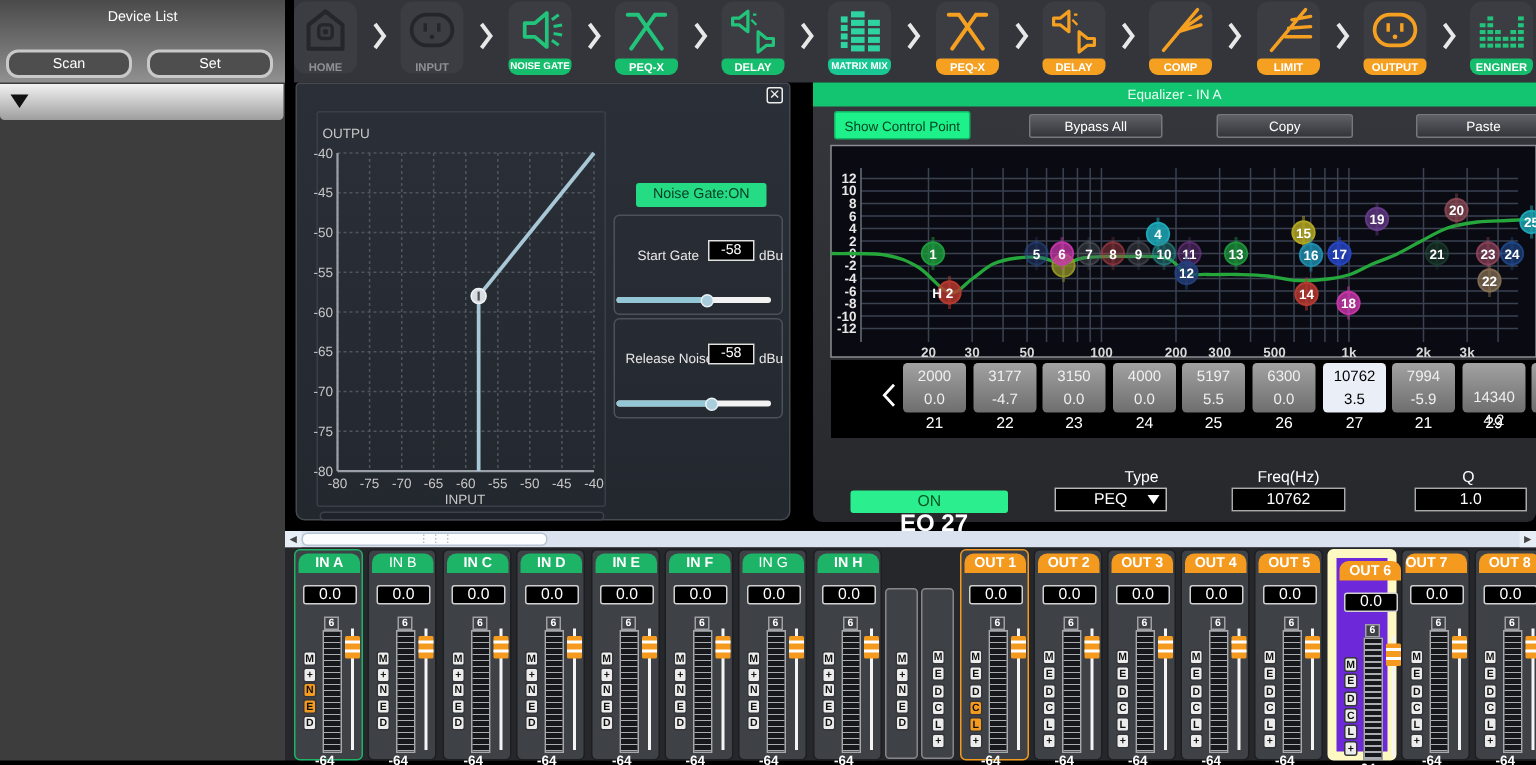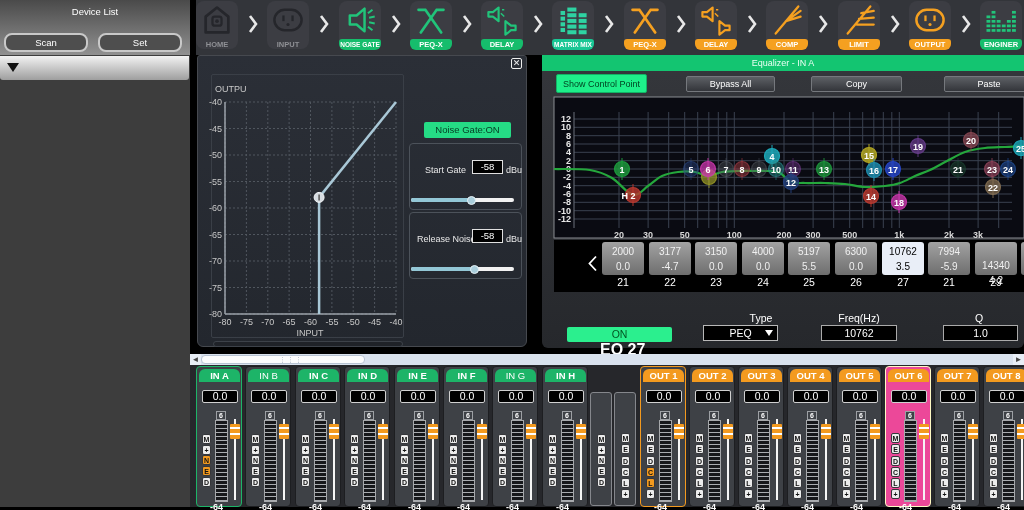--- a/index.html
+++ b/index.html
@@ -649,40 +649,40 @@
       <div class="abs" style="left:5px;top:89px;width:9px;height:10px;background:#ececec;border:1px solid #35363a;border-radius:2px;color:#111;font-size:7px;font-weight:bold;text-align:center;line-height:9px;">D</div>
       <div class="abs" style="left:5px;top:100px;width:9px;height:10px;background:#ececec;border:1px solid #35363a;border-radius:2px;color:#111;font-size:7px;font-weight:bold;text-align:center;line-height:9px;">C</div>
       <div class="abs" style="left:5px;top:111px;width:9px;height:10px;background:#ececec;border:1px solid #35363a;border-radius:2px;color:#111;font-size:7px;font-weight:bold;text-align:center;line-height:9px;">L</div>
       <div class="abs" style="left:5px;top:122px;width:9px;height:10px;background:#ececec;border:1px solid #35363a;border-radius:2px;color:#111;font-size:7px;font-weight:bold;text-align:center;line-height:9px;">+</div>
       <div class="abs" style="left:37px;top:52px;width:2px;height:81px;background:#f5f5f5;"></div>
       <div class="abs" style="left:33px;top:57px;width:10px;height:15px;background:#f39a1f;border-radius:1px;">
         <div style="position:absolute;left:0;top:3px;width:10px;height:2px;background:#fff;"></div>
         <div style="position:absolute;left:0;top:9px;width:10px;height:2px;background:#fff;"></div>
       </div>
     </div>
-<div class="abs" style="left:695px;top:1px;width:46px;height:141px;background:#ec4899;border:1px solid #fef9c3;border-radius:4px;">
+<div class="abs" style="left:695px;top:1px;width:46px;height:141px;background:#6d28d9;border:6px solid #fef9c3;border-radius:4px;">
       <div class="abs" style="left:2px;top:2px;width:41px;height:13px;background:#f39a1f;border-radius:6px 6px 0 0;color:#fff;font-size:9.5px;font-weight:bold;text-align:center;line-height:13px;">OUT 6</div>
       <div class="abs" style="left:5px;top:23px;width:36px;height:13px;background:#000;border:1px solid #d0d0d0;border-radius:2px;color:#fff;font-size:10.5px;text-align:center;line-height:11px;">0.0</div>
       <div class="abs" style="left:19px;top:44px;width:10px;height:9px;background:#3e4146;border:1px solid #9da0a4;color:#fff;font-size:7px;font-weight:bold;text-align:center;line-height:8px;">6</div>
       <div class="abs" style="left:18px;top:53px;width:13px;height:82px;background:#17181b;border:1px solid #a6a8ab;background-image:repeating-linear-gradient(#17181b 0px,#17181b 3px,#aaadb1 3px,#aaadb1 4px);"></div>
       <div class="abs" style="left:13px;top:135px;width:22px;color:#fff;font-size:9px;font-weight:bold;">-64</div>
       <div class="abs" style="left:5px;top:66px;width:9px;height:10px;background:#ececec;border:1px solid #35363a;border-radius:2px;color:#111;font-size:7px;font-weight:bold;text-align:center;line-height:9px;">M</div>
       <div class="abs" style="left:5px;top:77px;width:9px;height:10px;background:#ececec;border:1px solid #35363a;border-radius:2px;color:#111;font-size:7px;font-weight:bold;text-align:center;line-height:9px;">E</div>
       <div class="abs" style="left:5px;top:89px;width:9px;height:10px;background:#ececec;border:1px solid #35363a;border-radius:2px;color:#111;font-size:7px;font-weight:bold;text-align:center;line-height:9px;">D</div>
       <div class="abs" style="left:5px;top:100px;width:9px;height:10px;background:#ececec;border:1px solid #35363a;border-radius:2px;color:#111;font-size:7px;font-weight:bold;text-align:center;line-height:9px;">C</div>
       <div class="abs" style="left:5px;top:111px;width:9px;height:10px;background:#ececec;border:1px solid #35363a;border-radius:2px;color:#111;font-size:7px;font-weight:bold;text-align:center;line-height:9px;">L</div>
       <div class="abs" style="left:5px;top:122px;width:9px;height:10px;background:#ececec;border:1px solid #35363a;border-radius:2px;color:#111;font-size:7px;font-weight:bold;text-align:center;line-height:9px;">+</div>
       <div class="abs" style="left:37px;top:52px;width:2px;height:81px;background:#f5f5f5;"></div>
       <div class="abs" style="left:33px;top:57px;width:10px;height:15px;background:#f39a1f;border-radius:1px;">
         <div style="position:absolute;left:0;top:3px;width:10px;height:2px;background:#fff;"></div>
         <div style="position:absolute;left:0;top:9px;width:10px;height:2px;background:#fff;"></div>
       </div>
     </div>
 <div class="abs" style="left:744px;top:1px;width:46px;height:141px;background:#3e4146;border:1px solid #1d1e21;border-radius:4px;">
-      <div class="abs" style="left:2px;top:2px;width:41px;height:13px;background:#f39a1f;border-radius:6px 6px 0 0;color:#fff;font-size:9.5px;font-weight:bold;text-align:center;line-height:13px;">OUT 7</div>
+      <div class="abs" style="left:2px;top:2px;width:41px;height:13px;background:#f39a1f;border-radius:6px 6px 0 0;color:#fff;font-size:9.5px;font-weight:bold;line-height:13px;">OUT 7</div>
       <div class="abs" style="left:5px;top:23px;width:36px;height:13px;background:#000;border:1px solid #d0d0d0;border-radius:2px;color:#fff;font-size:10.5px;text-align:center;line-height:11px;">0.0</div>
       <div class="abs" style="left:19px;top:44px;width:10px;height:9px;background:#3e4146;border:1px solid #9da0a4;color:#fff;font-size:7px;font-weight:bold;text-align:center;line-height:8px;">6</div>
       <div class="abs" style="left:18px;top:53px;width:13px;height:82px;background:#17181b;border:1px solid #a6a8ab;background-image:repeating-linear-gradient(#17181b 0px,#17181b 3px,#aaadb1 3px,#aaadb1 4px);"></div>
       <div class="abs" style="left:13px;top:135px;width:22px;color:#fff;font-size:9px;font-weight:bold;">-64</div>
       <div class="abs" style="left:5px;top:66px;width:9px;height:10px;background:#ececec;border:1px solid #35363a;border-radius:2px;color:#111;font-size:7px;font-weight:bold;text-align:center;line-height:9px;">M</div>
       <div class="abs" style="left:5px;top:77px;width:9px;height:10px;background:#ececec;border:1px solid #35363a;border-radius:2px;color:#111;font-size:7px;font-weight:bold;text-align:center;line-height:9px;">E</div>
       <div class="abs" style="left:5px;top:89px;width:9px;height:10px;background:#ececec;border:1px solid #35363a;border-radius:2px;color:#111;font-size:7px;font-weight:bold;text-align:center;line-height:9px;">D</div>
       <div class="abs" style="left:5px;top:100px;width:9px;height:10px;background:#ececec;border:1px solid #35363a;border-radius:2px;color:#111;font-size:7px;font-weight:bold;text-align:center;line-height:9px;">C</div>
       <div class="abs" style="left:5px;top:111px;width:9px;height:10px;background:#ececec;border:1px solid #35363a;border-radius:2px;color:#111;font-size:7px;font-weight:bold;text-align:center;line-height:9px;">L</div>
       <div class="abs" style="left:5px;top:122px;width:9px;height:10px;background:#ececec;border:1px solid #35363a;border-radius:2px;color:#111;font-size:7px;font-weight:bold;text-align:center;line-height:9px;">+</div>

